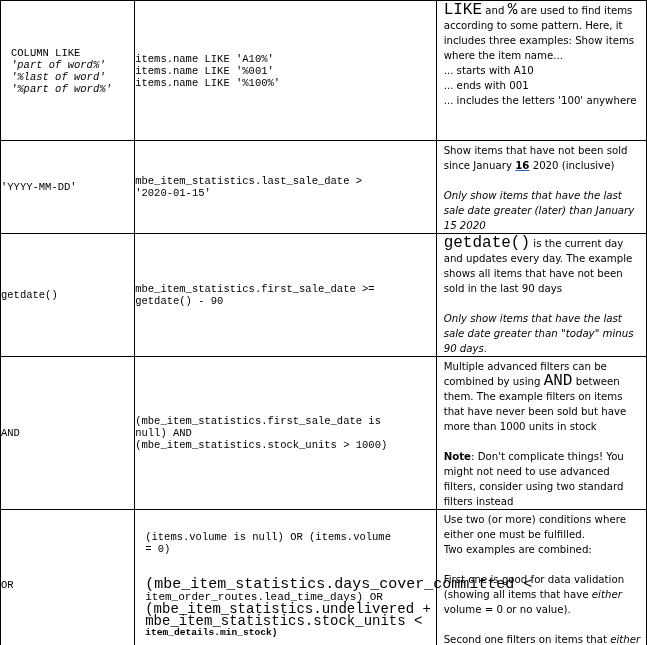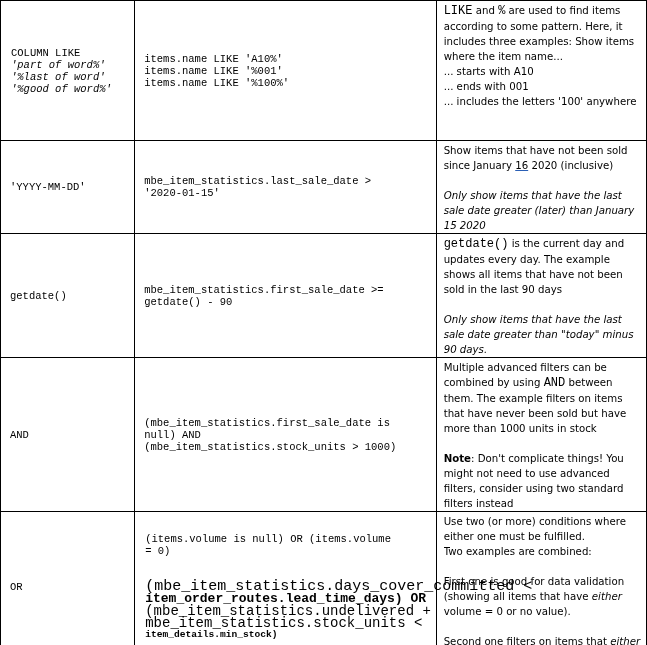--- a/index.html
+++ b/index.html
@@ -1,30 +1,30 @@
 <!DOCTYPE html>
 <html><head>
 <meta charset="utf-8">
 <style>
   html, body { margin:0; padding:0; background:#ffffff; }
   body { width:647px; height:645px; overflow:hidden; position:relative; }
   .tbl { position:absolute; left:0; top:0; width:647px; border-collapse:collapse; table-layout:fixed; }
-  .tbl td { border:1px solid #000; padding:9px; vertical-align:middle; }
+  .tbl td { border:1px solid #000; padding:0; vertical-align:middle; }
   .c1 { width:134px; }
   .c2 { width:301px; }
   .c3 { width:210px; }
   .mono { font-family:"Liberation Mono", "DejaVu Sans Mono", monospace; font-size:10.5px; line-height:12px; color:#000; }
   .ctr { }
   .desc { font-family:"DejaVu Sans", "Liberation Sans", sans-serif; font-size:10.2px; line-height:15px; color:#000; vertical-align:top !important; padding:2px 4px 0 7px !important; }
   .desc .p { display:block; }
   .desc .gap { display:block; height:15px; }
   .it { font-style:italic; }
   .b { font-weight:bold;text-align:right; }
-  .code-inline { font-family:"Liberation Mono", monospace; font-size:12px; }
-  .und { text-decoration:underline; text-decoration-color:#2b5fb5; }
+  .code-inline { font-family:"Liberation Mono", monospace; font-size:16px; }
+  .und { text-decoration:underline; text-decoration-color:#2b5fb5;font-weight:bold; }
   .c1cell { padding-left:10px !important; }
   .line { display:block; white-space:pre; }
   .or-code { text-align:left; padding-left:10px !important; }
   .clip { height:145px; overflow:hidden; }
 </style>
 </head>
 <body>
 
 <table class="tbl">
   <colgroup>
@@ -32,21 +32,21 @@
       <col class="c2">
       <col class="c3">
     </colgroup>
 
   <tbody>
       <tr style="height:140px;">
     <td class="mono c1cell">
       <span class="line">COLUMN LIKE</span>
       <span class="line it">'part of word%'</span>
       <span class="line it">'%last of word'</span>
-      <span class="line it">'%good of word%'</span>
+      <span class="line it">'%part of word%'</span>
     </td>
     <td class="mono ctr">
       <span class="line">items.name LIKE 'A10%'</span>
       <span class="line">items.name LIKE '%001'</span>
       <span class="line">items.name LIKE '%100%'</span>
     </td>
     <td class="desc">
       <span class="p"><span class="code-inline">LIKE</span><span> and </span><span class="code-inline">%</span><span> are used to find items according to some pattern. Here, it includes three examples: Show items where the item name...</span></span>
       <span class="p">... starts with A10</span>
       <span class="p">... ends with 001</span>
@@ -102,21 +102,21 @@
 
   <tr style="height:150px;">
     <td class="mono ctr">
       <span>OR</span>
     </td>
     <td class="mono or-code">
       <span class="line">(items.volume is null) OR (items.volume</span>
       <span class="line">= 0)</span>
       <span class="line" style="height:24px;"></span>
       <span class="line" style="font-size:15px;">(mbe_item_statistics.days_cover_committed &lt;</span>
-      <span class="line" style="font-size:13px;font-weight:bold;">item_order_routes.lead_time_days) OR</span>
+      <span class="line" style="font-size:11px;">item_order_routes.lead_time_days) OR</span>
       <span class="line" style="font-size:14px;">(mbe_item_statistics.undelivered +</span>
       <span class="line" style="font-size:14px;">mbe_item_statistics.stock_units &lt;</span>
       <span class="line" style="font-size:9.6px;font-weight:bold;">item_details.min_stock)</span>
     </td>
     <td class="desc">
       <div class="clip">
         <span class="p">Use two (or more) conditions where either one must be fulfilled.</span>
         <span class="p">Two examples are combined:</span>
         <span class="gap"></span>
         <span class="p"><span>First one is good for data validation (showing all items that have </span><span class="it">either</span><span> volume = 0 or no value).</span></span>

